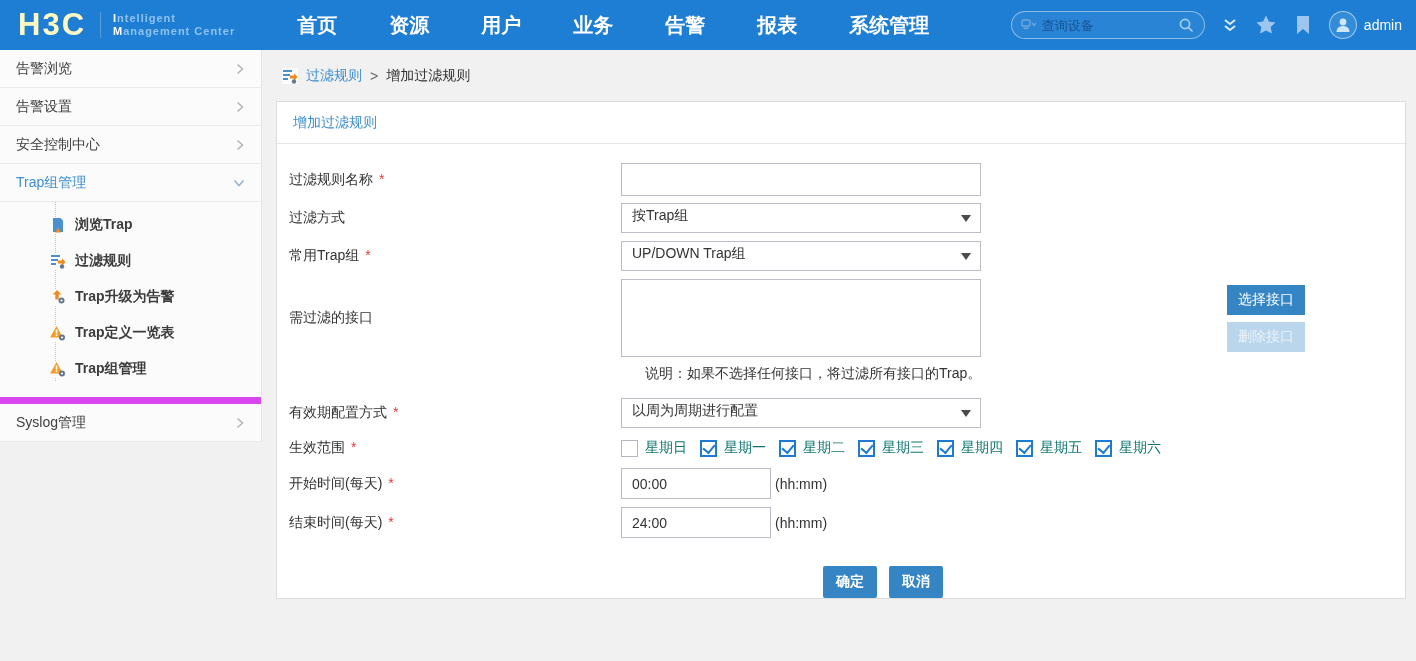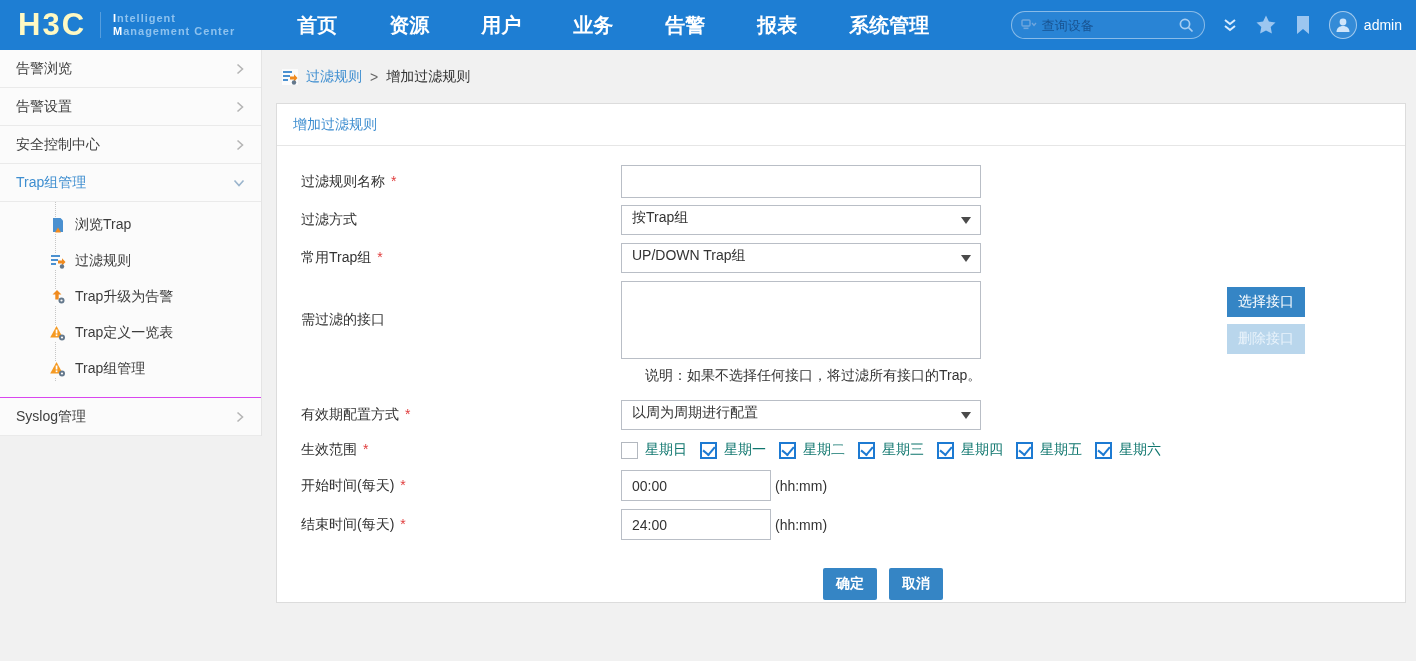--- a/index.html
+++ b/index.html
@@ -20,44 +20,44 @@
   .search-pill input { flex:1; min-width:0; background:transparent; border:none; outline:none;
                        font-size:13px; color:#fff; font-family:inherit; margin-left:5px; }
   .search-pill input::placeholder { color:rgba(16,58,110,0.65); }
   .hicon { display:flex; align-items:center; cursor:pointer; }
   .avatar-wrap { display:flex; align-items:center; gap:7px; cursor:pointer; }
   .avatar { width:28px; height:28px; border-radius:50%; border:1px solid rgba(255,255,255,0.55);
             background:rgba(255,255,255,0.10); display:flex; align-items:center; justify-content:center; }
   .username { color:#fff; font-size:14px; }
 
   
-  .app { display:flex; height:611px; }
+  .app { display:flex; height:549px; }
   .sidebar { width:262px; flex-shrink:0; background:#f1f1f1; }
   .menu { background:#fbfbfb; border-right:1px solid #e4e4e4; }
   .sec { height:38px; display:flex; align-items:center; padding:0 16px; border-bottom:1px solid #eaeaea;
          font-size:14px; color:#404040; cursor:pointer; background:#fbfbfb; }
   .sec.active { color:#3e8ed0; }
   .chev { margin-left:auto; display:flex; align-items:center; }
-  .children { position:relative; padding:5px 0 10px; border-bottom:1px solid #d946ef; background:#fbfbfb; }
+  .children { position:relative; padding:5px 0 10px; border-bottom:7px solid #d946ef; background:#fbfbfb;font-weight:bold; }
   .children::before { content:""; position:absolute; left:55px; top:0; bottom:16px; border-left:1px dotted #c6c6c6; }
   .child { height:36px; display:flex; align-items:center; padding-left:50px; gap:9px; font-size:14px;
            color:#3c3c3c; cursor:pointer; position:relative; }
   .cicon { width:16px; height:16px; flex-shrink:0; background:#fbfbfb; }
 
   .main { flex:1; display:flex; flex-direction:column; background:#f1f1f1; }
   .breadcrumb { height:53px; display:flex; align-items:center; padding-left:20px; gap:8px; font-size:14px; }
   .bc-link { color:#3e8ed0; cursor:pointer; }
   .bc-sep { color:#666; }
   .bc-cur { color:#333; }
 
   .panel { margin:0 10px 0 14px; height:500px; background:#fff; border:1px solid #dcdcdc; }
   .panel-title { padding:12px 16px 11px; font-size:14px; color:#3e8ed0; border-bottom:1px solid #e6e6e6; }
   .form { padding-top:19px; }
   .frow { display:flex; align-items:center; margin-bottom:8px; }
-  .flabel { width:344px; padding-left:24px; font-size:14px; color:#333; flex-shrink:0; }
+  .flabel { width:344px; padding-left:12px; font-size:14px; color:#333; flex-shrink:0; }
   .req { color:#e03c3c; margin-left:6px; }
   .tinput { width:360px; height:33px; border:1px solid #b9bec6; font-size:14px; padding:0 10px;
             color:#333; font-family:inherit; outline:none; background:#fff; }
   .sel { width:360px; height:30px; border:1px solid #b9bec6; display:flex; align-items:center;
          padding:0 26px 4px 10px; font-size:14px; color:#333; position:relative; cursor:pointer; background:#fff; }
   .sel-arrow { position:absolute; right:9px; top:11px; width:0; height:0;
                border-left:5px solid transparent; border-right:5px solid transparent; border-top:7px solid #4a4a4a; }
   .listbox { width:360px; height:78px; border:1px solid #b9bec6; background:#fff; }
   .iface-buttons { margin-left:auto; margin-right:100px; display:flex; flex-direction:column; gap:7px; }
   .sq-btn { width:78px; height:30px; background:#3585c5; color:#fff; font-size:14px; border:none;

